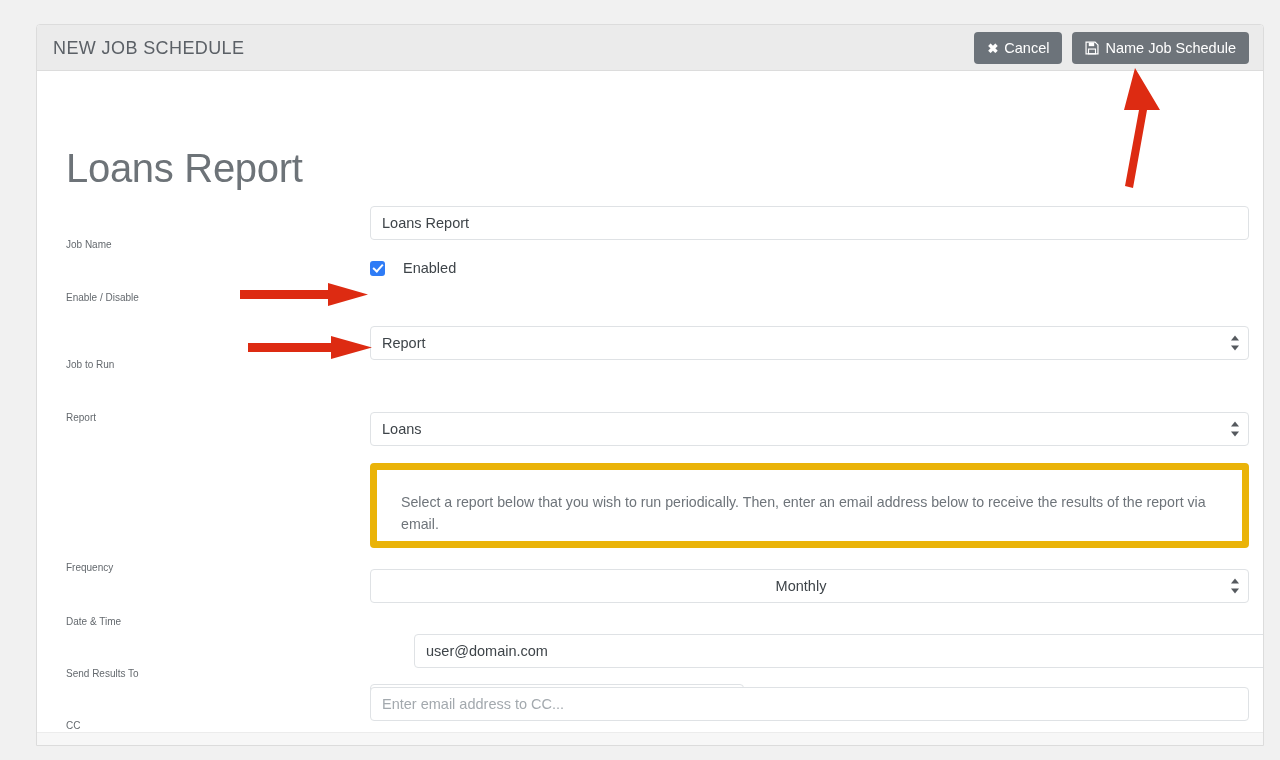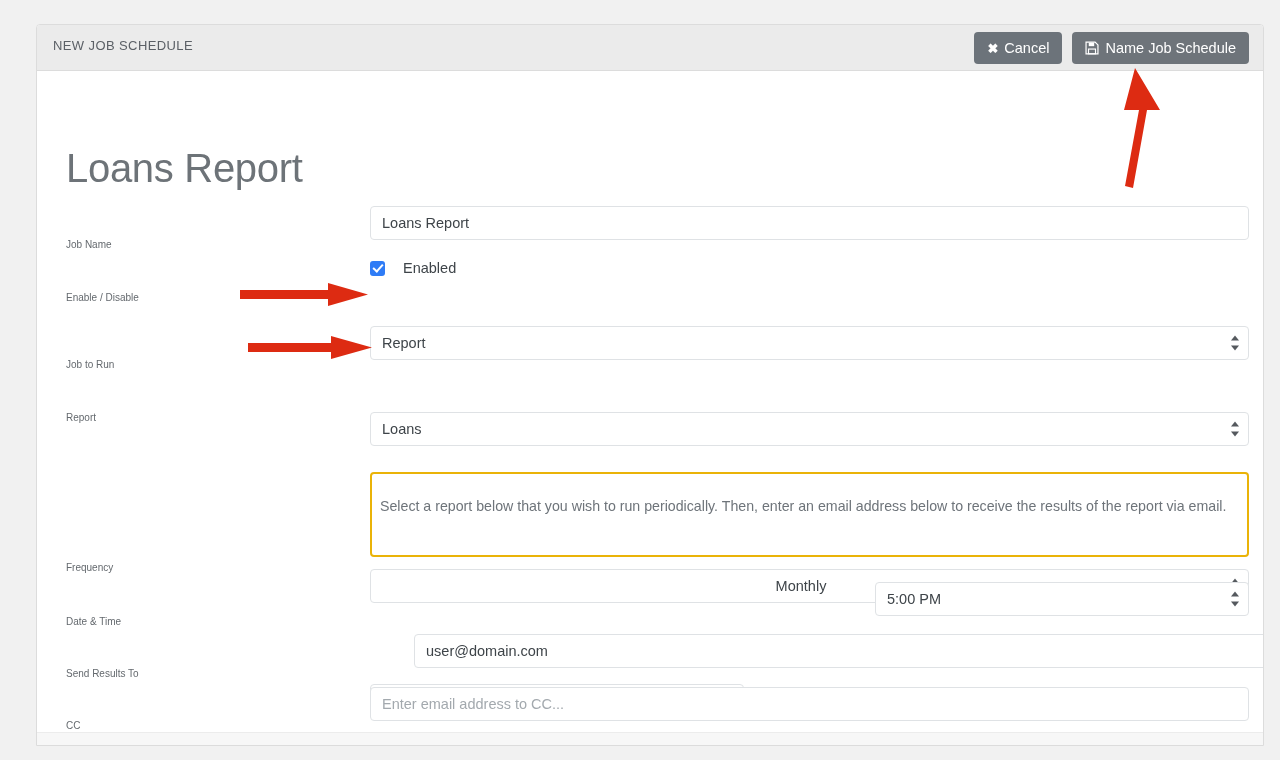--- a/index.html
+++ b/index.html
@@ -35,21 +35,21 @@
     position: relative;
     height: 46px;
     background: #ebebeb;
     border-bottom: 1px solid #dcdcdc;
   }
 
   .card-header-title {
     position: absolute;
     left: 16px;
     top: 13px;
-    font-size: 13px;
+    font-size: 18px;
     letter-spacing: 0.4px;
     color: #5b6066;
   }
 
   .header-actions {
     position: absolute;
     right: 14px;
     top: 7px;
     display: flex;
     gap: 10px;
@@ -169,27 +169,27 @@
     border: solid #ffffff;
     border-width: 0 2px 2px 0;
     transform: rotate(42deg);
   }
   .chklabel { font-size: 14.5px; color: #3e4449; }
 
   
   .helpbox {
     position: absolute;
     left: 333px;
-    top: 401px;
+    top: 392px;
     width: 879px;
     height: 85px;
-    border: 2px solid #eab308;
+    border: 7px solid #eab308;
     border-radius: 4px;
     background: #ffffff;
-    padding: 22px 8px;
+    padding: 22px 24px;
   }
   .helptext {
     font-size: 14.2px;
     color: #6e747a;
     line-height: 1.52;
   }
 
   .at-label {
     position: absolute;
     left: 740px;
@@ -292,27 +292,20 @@
       
       <div class="lbl" style="top:545px">Date &amp; Time</div>
       <div class="ctl selectwrap" style="top:511px; width:374px;">
         <div class="field">15th</div>
         <span class="sel-arrows">
           <span class="up"></span>
             <span class="dn"></span>
         </span>
       </div>
       <div class="at-label">at</div>
-      <div class="selectwrap" style="position:absolute; left:838px; top:511px; width:374px;">
-        <div class="field">5:00 PM</div>
-        <span class="sel-arrows">
-          <span class="up"></span>
-            <span class="dn"></span>
-        </span>
-      </div>
 
       
       <div class="lbl" style="top:597px">Send Results To</div>
       <input class="field ctl" style="top: 563px; width: 879px; margin-left: 44px;" type="text" value="user@domain.com">
 
       
       <div class="lbl" style="top:649px">CC</div>
       <input class="field ctl" style="top: 616px; width: 879px;" type="text" placeholder="Enter email address to CC...">
 
       

